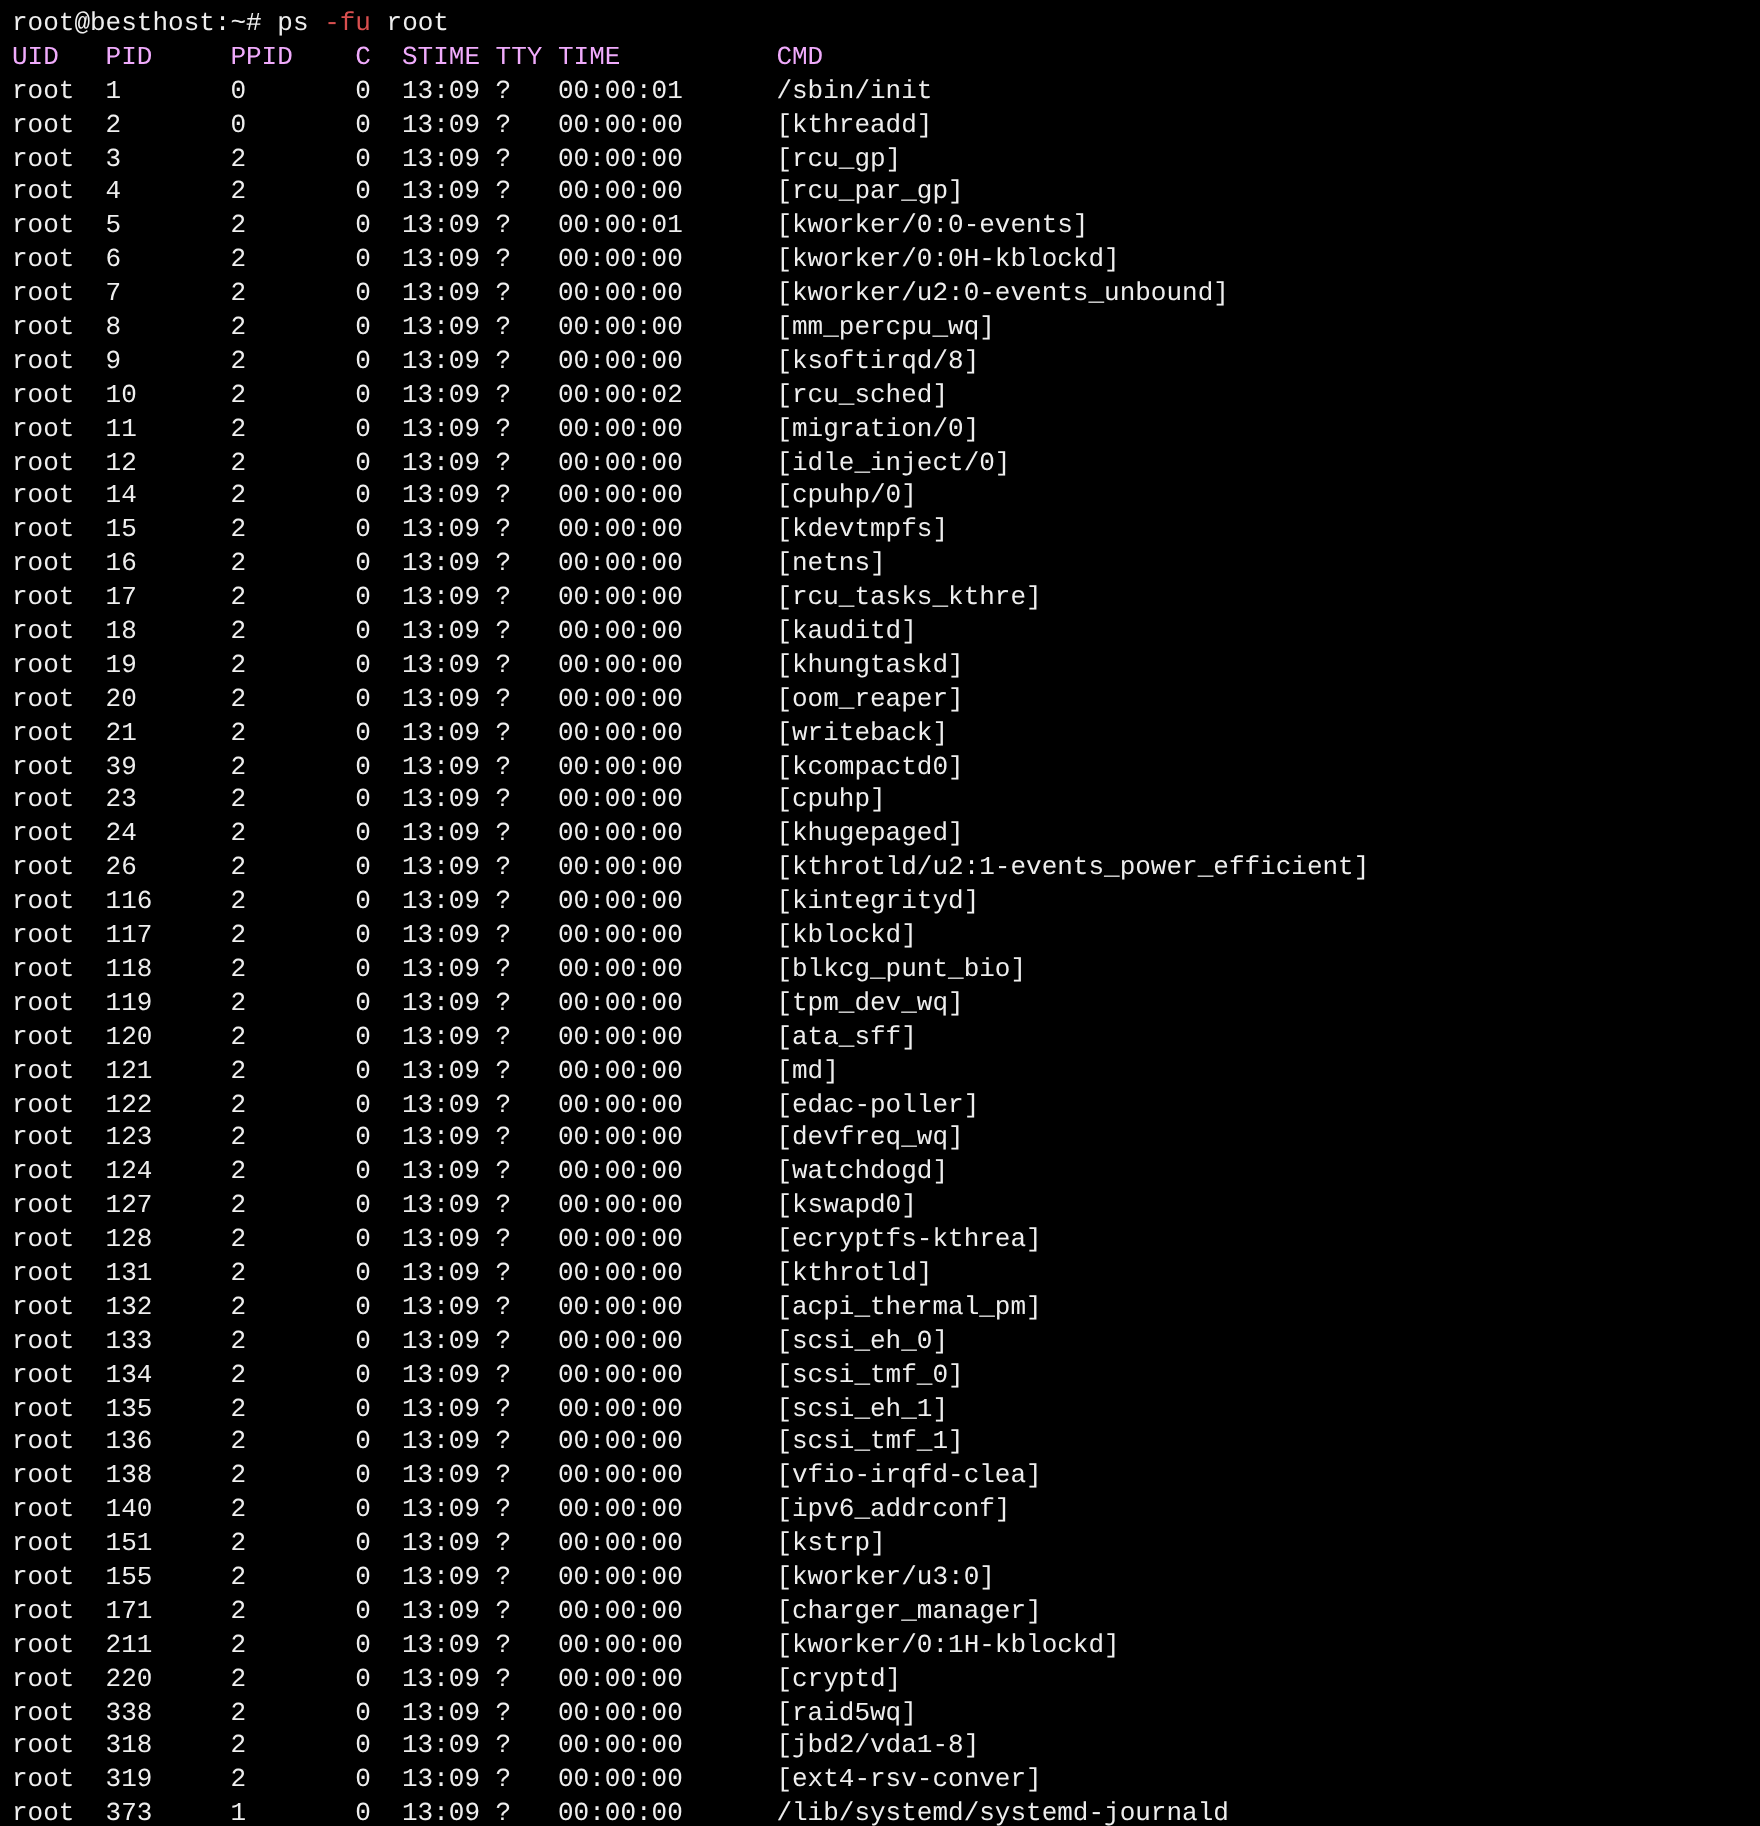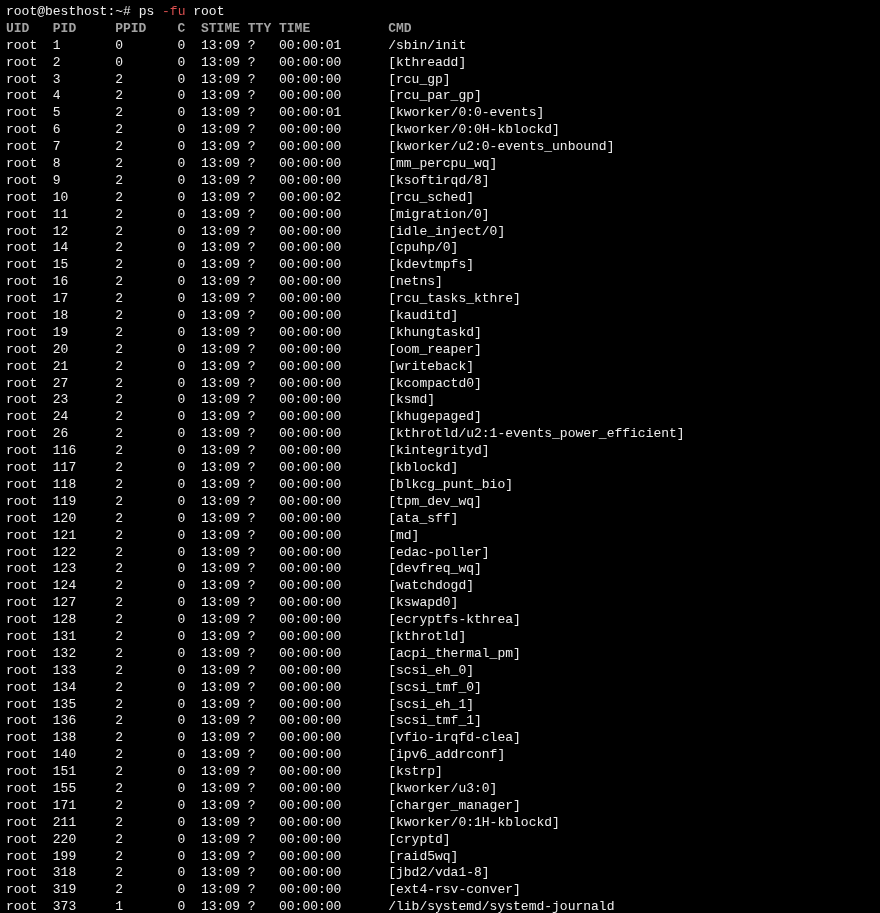--- a/index.html
+++ b/index.html
@@ -19,21 +19,21 @@
     .prompt-cmd { color: #eee; }
     .prompt-flag { color: #d94f4f; }
     .prompt-arg { color: #eee; }
     table.ps { border-collapse: collapse; }
     table.ps th, table.ps td {
       padding: 0 0;
       font-weight: normal;
       text-align: left;
       white-space: pre;
     }
-    table.ps th { color: #a3a3a3; font-weight: bold; }
+    table.ps th { color: #f0abfc; }
     .col-uid { width: 6ch; }
     .col-pid { width: 8ch; text-align: right; }
     .col-ppid { width: 8ch; text-align: right; margin-top: 48px; }
     .col-c { width: 3ch; text-align: right; }
     .col-stime { width: 6ch; text-align: right; padding-left: 1ch; }
     .col-tty { width: 4ch; padding-left: 1ch; }
     .col-time { width: 14ch; text-align: right; padding-right: 1ch; margin-left: 28px; }
     .col-cmd { }
   </style>
 </head>
@@ -250,37 +250,37 @@
         <td class="col-pid">21</td>
         <td class="col-ppid">2</td>
         <td class="col-c">0</td>
         <td class="col-stime">13:09</td>
         <td class="col-tty">?</td>
         <td class="col-time">00:00:00</td>
         <td class="col-cmd">[writeback]</td>
       </tr>
       <tr>
         <td class="col-uid">root</td>
-        <td class="col-pid">27</td>
+        <td class="col-pid">39</td>
         <td class="col-ppid">2</td>
         <td class="col-c">0</td>
         <td class="col-stime">13:09</td>
         <td class="col-tty">?</td>
         <td class="col-time">00:00:00</td>
         <td class="col-cmd">[kcompactd0]</td>
       </tr>
       <tr>
         <td class="col-uid">root</td>
         <td class="col-pid">23</td>
         <td class="col-ppid">2</td>
         <td class="col-c">0</td>
         <td class="col-stime">13:09</td>
         <td class="col-tty">?</td>
         <td class="col-time">00:00:00</td>
-        <td class="col-cmd">[ksmd]</td>
+        <td class="col-cmd">[cpuhp]</td>
       </tr>
       <tr>
         <td class="col-uid">root</td>
         <td class="col-pid">24</td>
         <td class="col-ppid">2</td>
         <td class="col-c">0</td>
         <td class="col-stime">13:09</td>
         <td class="col-tty">?</td>
         <td class="col-time">00:00:00</td>
         <td class="col-cmd">[khugepaged]</td>
@@ -530,21 +530,21 @@
         <td class="col-pid">220</td>
         <td class="col-ppid">2</td>
         <td class="col-c">0</td>
         <td class="col-stime">13:09</td>
         <td class="col-tty">?</td>
         <td class="col-time">00:00:00</td>
         <td class="col-cmd">[cryptd]</td>
       </tr>
       <tr>
         <td class="col-uid">root</td>
-        <td class="col-pid">199</td>
+        <td class="col-pid">338</td>
         <td class="col-ppid">2</td>
         <td class="col-c">0</td>
         <td class="col-stime">13:09</td>
         <td class="col-tty">?</td>
         <td class="col-time">00:00:00</td>
         <td class="col-cmd">[raid5wq]</td>
       </tr>
       <tr>
         <td class="col-uid">root</td>
         <td class="col-pid">318</td>

